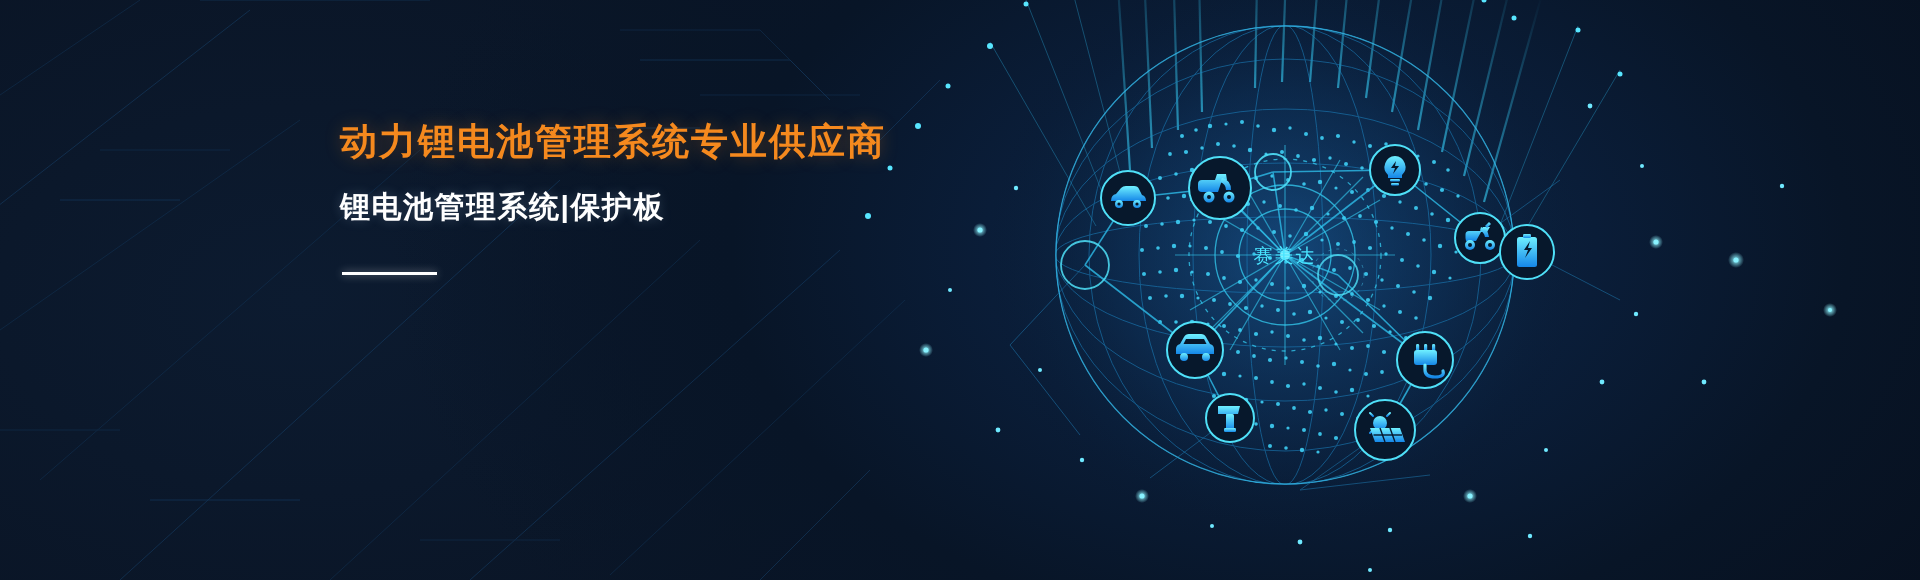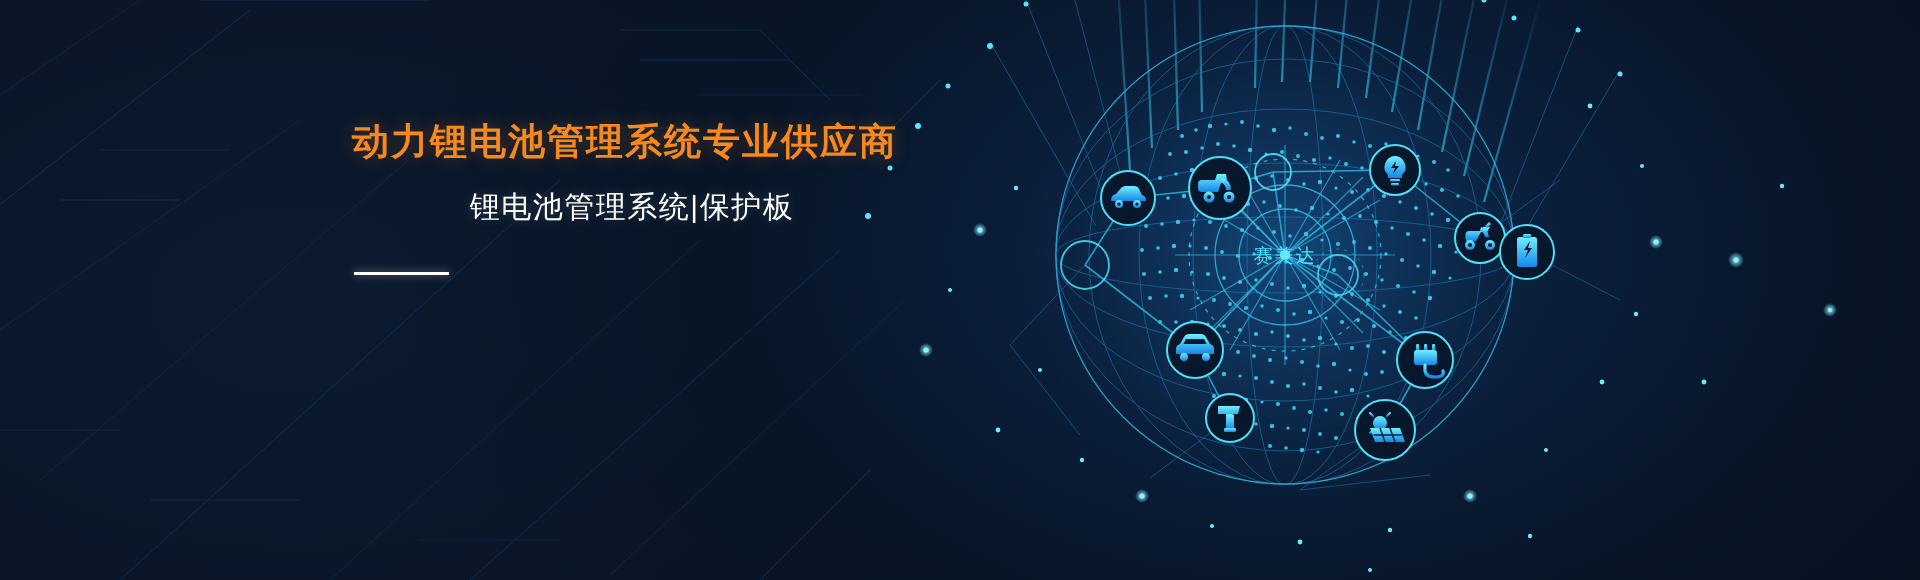--- a/index.html
+++ b/index.html
@@ -13,27 +13,27 @@
             radial-gradient(ellipse 1100px 700px at 300px 300px, #0c1b30 0%, #0a1526 55%, #070f1d 100%),
             linear-gradient(110deg,#0a1424 0%,#0b1a2e 45%,#081322 100%);}
 
   
   .circuitry{position:absolute;inset:0;pointer-events:none;opacity:.5;}
   .circuitry line{stroke:#17406e;stroke-width:1;}
   .circuitry .t2{stroke:#123558;}
   .circuitry .t3{stroke:#1b4f80;stroke-width:.8;}
 
   
-  .copy{position:absolute;left:352px;top:118px;width:560px;}
+  .copy{position:absolute;left:340px;top:118px;width:560px;}
   .headline{font-size:37px;font-weight:bold;color:#f5891e;letter-spacing:2px;
             line-height:1.28;margin:0;white-space:nowrap;
             text-shadow:0 0 18px rgba(245,137,30,.30);}
   .subhead{font-size:30px;color:#ffffff;letter-spacing:1.5px;margin:22px 0 0 0;
-           white-space:nowrap;font-weight:normal;
-           text-shadow:0 0 12px rgba(190,225,255,.22);text-align:center;}
+           white-space:nowrap;font-weight:bold;
+           text-shadow:0 0 12px rgba(190,225,255,.22);}
   .rule{width:95px;height:3px;background:#ffffff;margin:44px 0 0 2px;
         box-shadow:0 0 8px rgba(255,255,255,.45);}
   .tagline{font-size:17px;color:#c2ccd8;letter-spacing:2px;margin:27px 0 0 0;
            white-space:nowrap;}
 
   
   .globe-wrap{position:absolute;left:830px;top:-70px;width:1090px;height:650px;}
   .globe-wrap svg{position:absolute;left:0;top:0;width:1090px;height:650px;overflow:visible;}
   .node-label{font-family:"Liberation Sans","DejaVu Sans",sans-serif;
               font-size:19px;fill:#49e4ff;letter-spacing:2px;}

